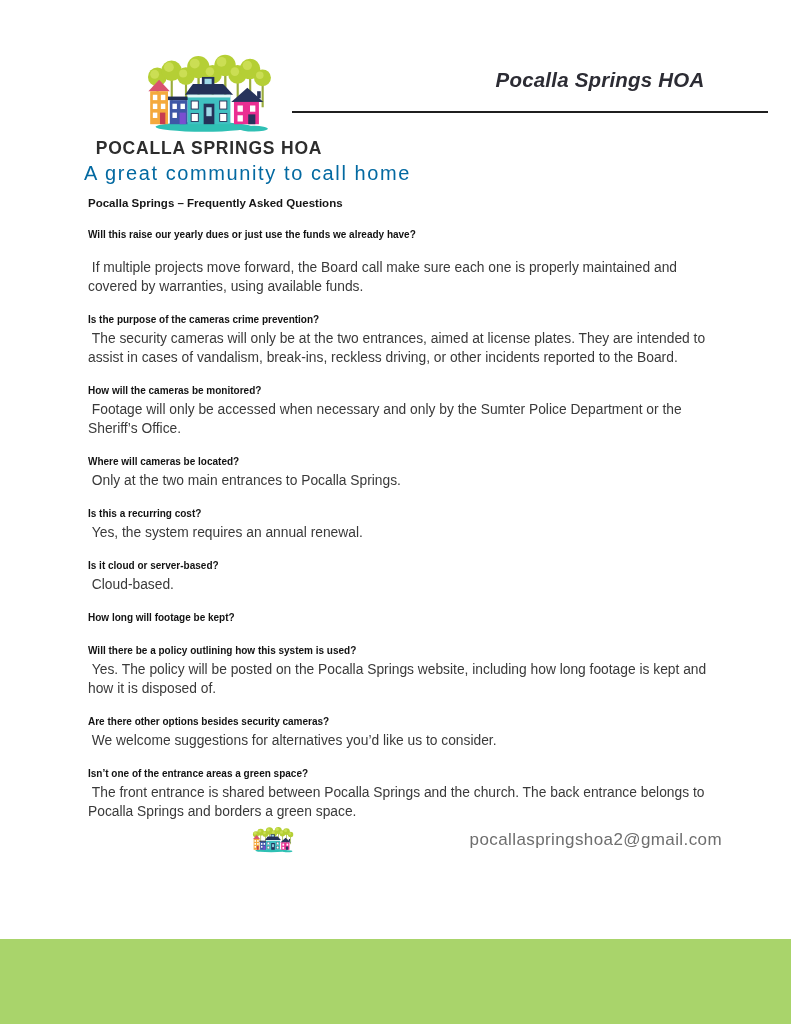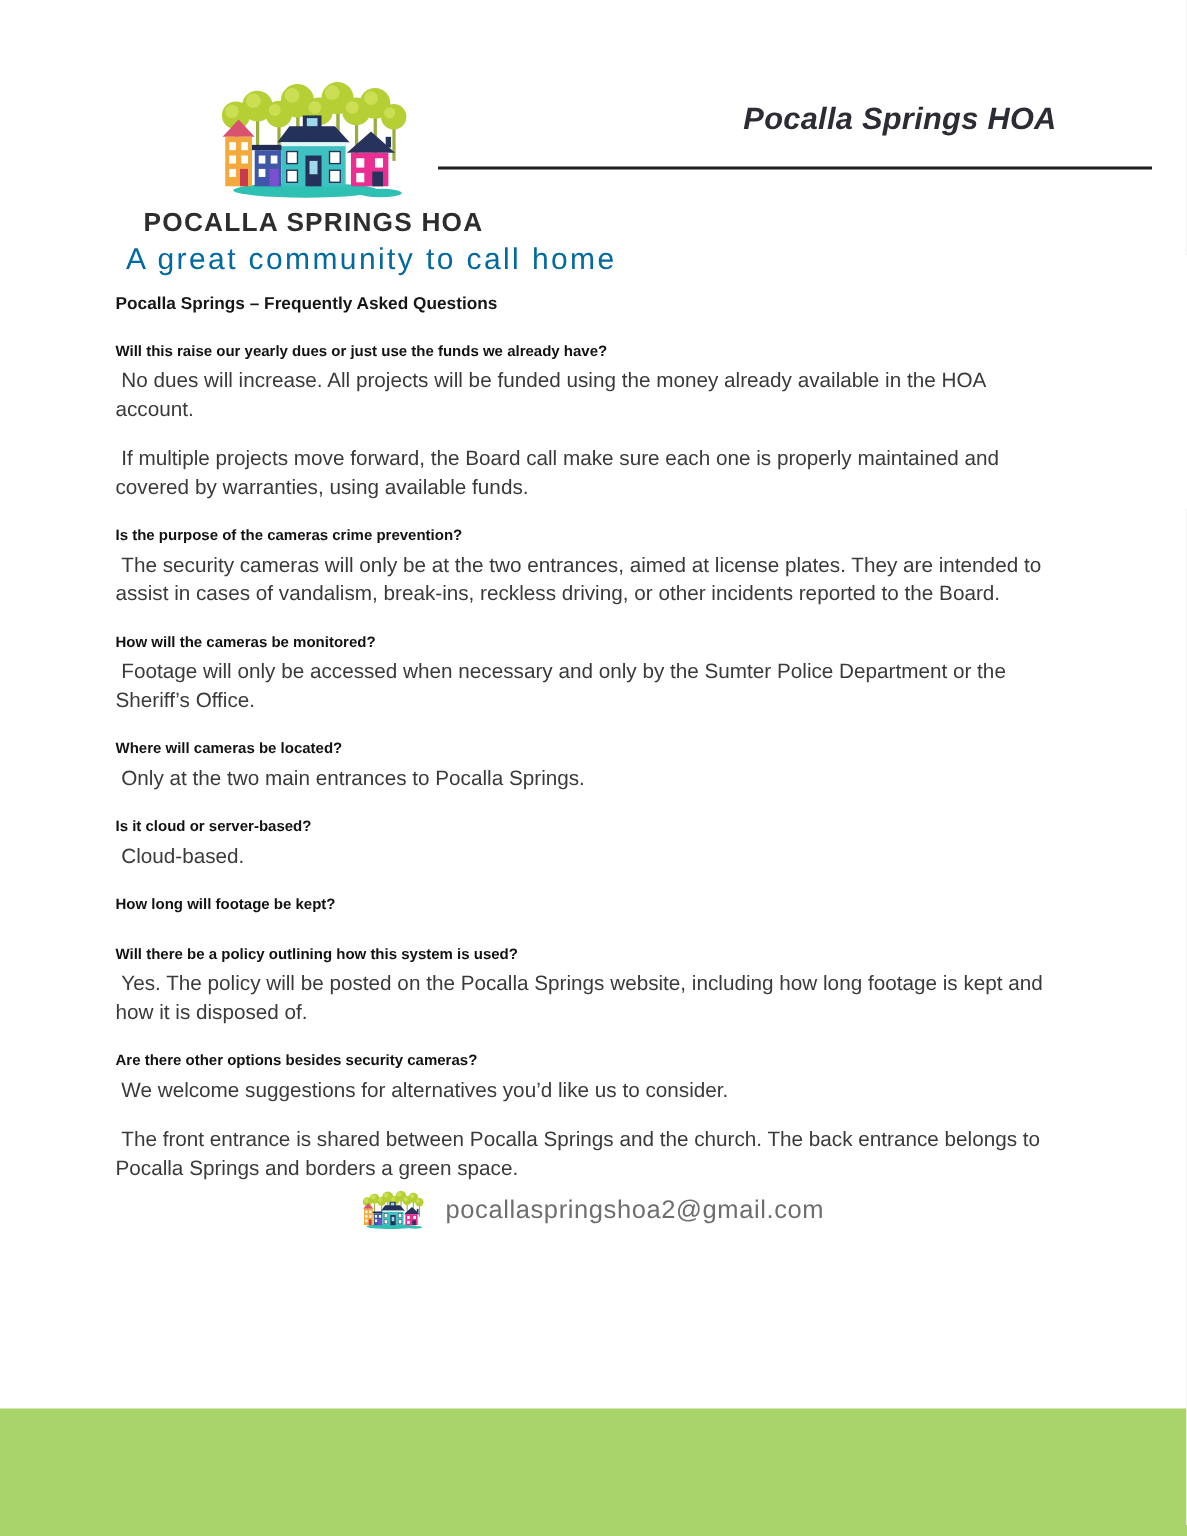--- a/index.html
+++ b/index.html
@@ -31,37 +31,37 @@
     text-align:center;
     font-style:italic; font-weight:600;
     font-size:20.5px; color:#2c2c34; letter-spacing:0.2px;
   }
   .header-rule{
     position:absolute; left:292px; top:111px; width:476px; height:2px;
     background:#1f1f1f;
   }
   
   .content{
-    position:absolute; left:77px; top:196px; width:634px;
+    position:absolute; left:88px; top:196px; width:634px;
     color:#1d1d1d;
   }
   .doc-heading{
     font-size:11.5px;font-weight:bold;color:#161616;line-height:15px;
   }
   .faq-item{margin-top:14px;}
   .faq-q{
     font-size:10px;font-weight:bold;color:#121212;line-height:19px;
   }
   .faq-a{
     font-size:13.8px;color:#3a3a3a;line-height:19px;white-space:pre-wrap;
   }
   
   .email-row{
     margin-top:5px; margin-left:164px;
-    display:flex; align-items:center; gap:14px;
+    display:flex; align-items:center; gap:14px;justify-content:space-between;
   }
   .email-logo{width:42px;height:27px;flex:0 0 auto;}
   .email-text{
     font-size:17px;color:#6e6e6e;letter-spacing:0.4px;
   }
   
   .footer-band{
     position:absolute; left:0; right:0; bottom:0; height:85px;
   }
   .svg-defs{position:absolute;width:0;height:0;overflow:hidden;}
@@ -167,53 +167,57 @@
   </div>
 
   <div class="header-title">Pocalla Springs HOA</div>
   <div class="header-rule"></div>
 
   <div class="content">
     <div class="doc-heading">Pocalla Springs – Frequently Asked Questions</div>
 
     <div class="faq-item">
       <div class="faq-q">Will this raise our yearly dues or just use the funds we already have?</div>
-      <div class="faq-a"> No dues will increase. All projects will be funded using the money already available in the HOA account.</div>
     </div>
     <div class="faq-item">
       <div class="faq-a"> If multiple projects move forward, the Board call make sure each one is properly maintained and covered by warranties, using available funds.</div>
     </div>
     <div class="faq-item">
       <div class="faq-q">Is the purpose of the cameras crime prevention?</div>
       <div class="faq-a"> The security cameras will only be at the two entrances, aimed at license plates. They are intended to assist in cases of vandalism, break-ins, reckless driving, or other incidents reported to the Board.</div>
     </div>
     <div class="faq-item">
       <div class="faq-q">How will the cameras be monitored?</div>
       <div class="faq-a"> Footage will only be accessed when necessary and only by the Sumter Police Department or the Sheriff’s Office.</div>
     </div>
     <div class="faq-item">
       <div class="faq-q">Where will cameras be located?</div>
       <div class="faq-a"> Only at the two main entrances to Pocalla Springs.</div>
     </div>
     <div class="faq-item">
+      <div class="faq-q">Is this a recurring cost?</div>
+      <div class="faq-a"> Yes, the system requires an annual renewal.</div>
+    </div>
+    <div class="faq-item">
       <div class="faq-q">Is it cloud or server-based?</div>
       <div class="faq-a"> Cloud-based.</div>
     </div>
     <div class="faq-item">
       <div class="faq-q">How long will footage be kept?</div>
     </div>
     <div class="faq-item">
       <div class="faq-q">Will there be a policy outlining how this system is used?</div>
       <div class="faq-a"> Yes. The policy will be posted on the Pocalla Springs website, including how long footage is kept and how it is disposed of.</div>
     </div>
     <div class="faq-item">
       <div class="faq-q">Are there other options besides security cameras?</div>
       <div class="faq-a"> We welcome suggestions for alternatives you’d like us to consider.</div>
     </div>
     <div class="faq-item">
+      <div class="faq-q">Isn’t one of the entrance areas a green space?</div>
       <div class="faq-a"> The front entrance is shared between Pocalla Springs and the church. The back entrance belongs to Pocalla Springs and borders a green space.</div>
     </div>
 
     <div class="email-row">
       <svg class="email-logo" viewBox="0 0 140 92">
           <use href="#hoa-logo"></use>
         </svg>
       <span class="email-text">pocallaspringshoa2@gmail.com</span>
     </div>
   </div>

